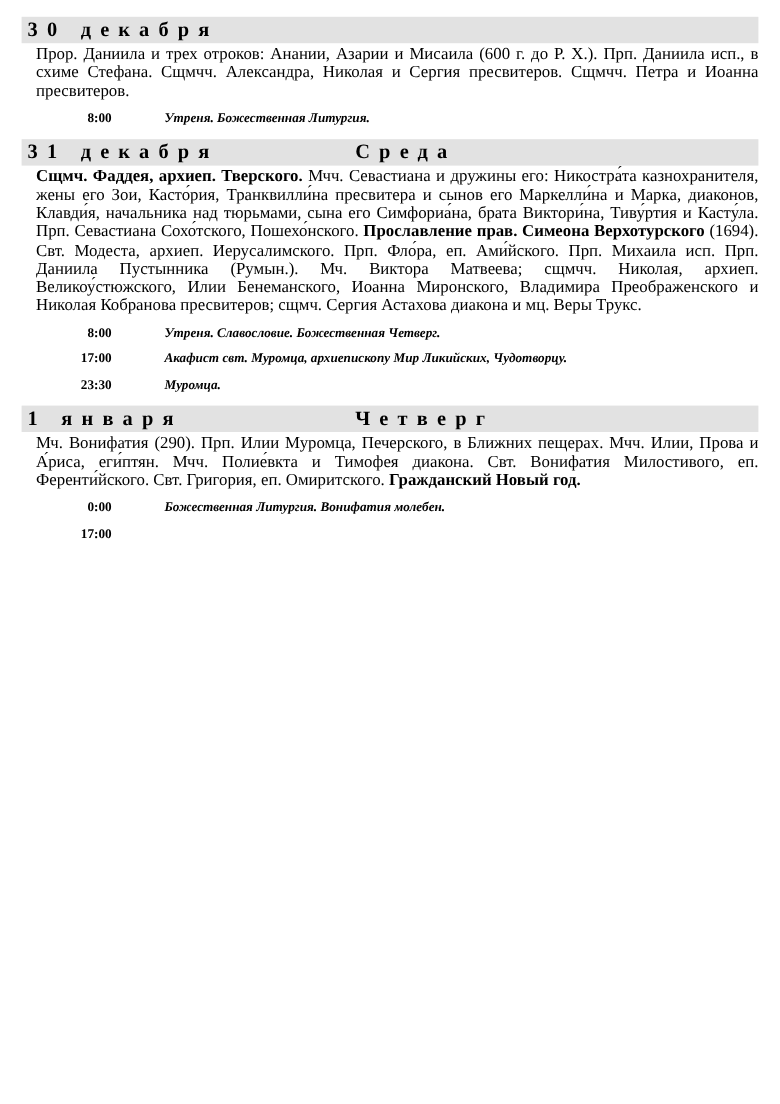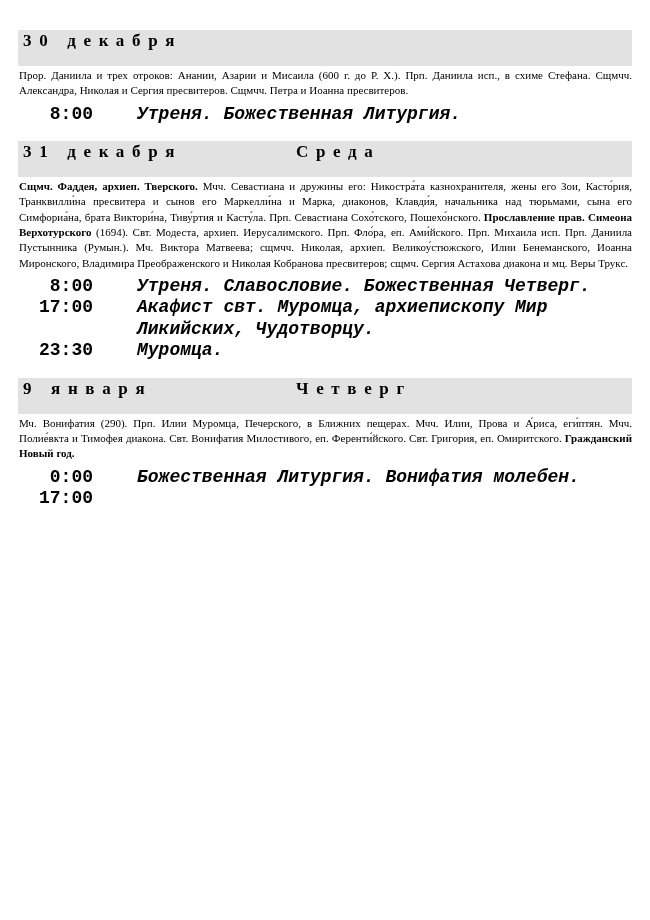--- a/index.html
+++ b/index.html
@@ -14,52 +14,50 @@
     background: #ffffff;
     box-sizing: border-box;
     padding: 14px 18px 0 18px;
     font-family: "Liberation Serif", "DejaVu Serif", serif;
     color: #000000;
     overflow: hidden;
   }
   .day-header {
     position: relative;
     background: #e2e2e2;
-    height: 36px;
+    height: 22px;
     line-height: 22px;
     font-size: 17px;
     font-weight: bold;
     letter-spacing: 0.45em;
     white-space: nowrap;
     padding-left: 5px;
     margin-bottom: 2px;
-    margin-top: 16px;
   }
   .day-weekday {
     position: absolute;
     left: 278px;
     top: 0;
   }
   .commemorations {
-    margin: 1px 0 4px 1px;
-    font-size: 11px;
+    margin: 1px 0 4px 12px;
+    font-size: 14px;
     line-height: 15.3px;
     text-align: justify;
   }
   .commemorations .seg.bold {
     font-weight: bold;
   }
   .services {
     margin: 5px 0 6px 0;
   }
   .service-row {
     display: flex;
     line-height: 21.5px;
-    font-size: 18px;
-    font-family: Liberation Mono, monospace;
+    font-size: 11px;
   }
   .service-time {
     width: 75px;
     text-align: right;
     font-weight: bold;
     flex: 0 0 75px;
   }
   .service-desc {
     margin-left: 44px;
     font-weight: bold;
@@ -103,21 +101,21 @@
 
   <div class="service-row">
     <span class="service-time">23:30</span>
     <span class="service-desc">Муромца.</span>
   </div>
 </div>
   </section>
 
   <section class="day">
     <header class="day-header">
-      <span class="day-date">9 января</span>
+      <span class="day-date">1 января</span>
       <span class="day-weekday">Четверг</span>
     </header>
     <p class="commemorations"><span class="seg">Мч. Вонифатия (290). Прп. Илии Муромца, Печерского, в Ближних пещерах. Мчч. Илии, Прова и А́риса, еги́птян. Мчч. Полие́вкта и Тимофея диакона. Свт. Вонифатия Милостивого, еп. Ференти́йского. Свт. Григория, еп. Омиритского. </span><span class="seg bold">Гражданский Новый год.</span></p>
     <div class="services">
   <div class="service-row">
     <span class="service-time">0:00</span>
     <span class="service-desc">Божественная Литургия. Вонифатия молебен.</span>
   </div>
 
   <div class="service-row">

